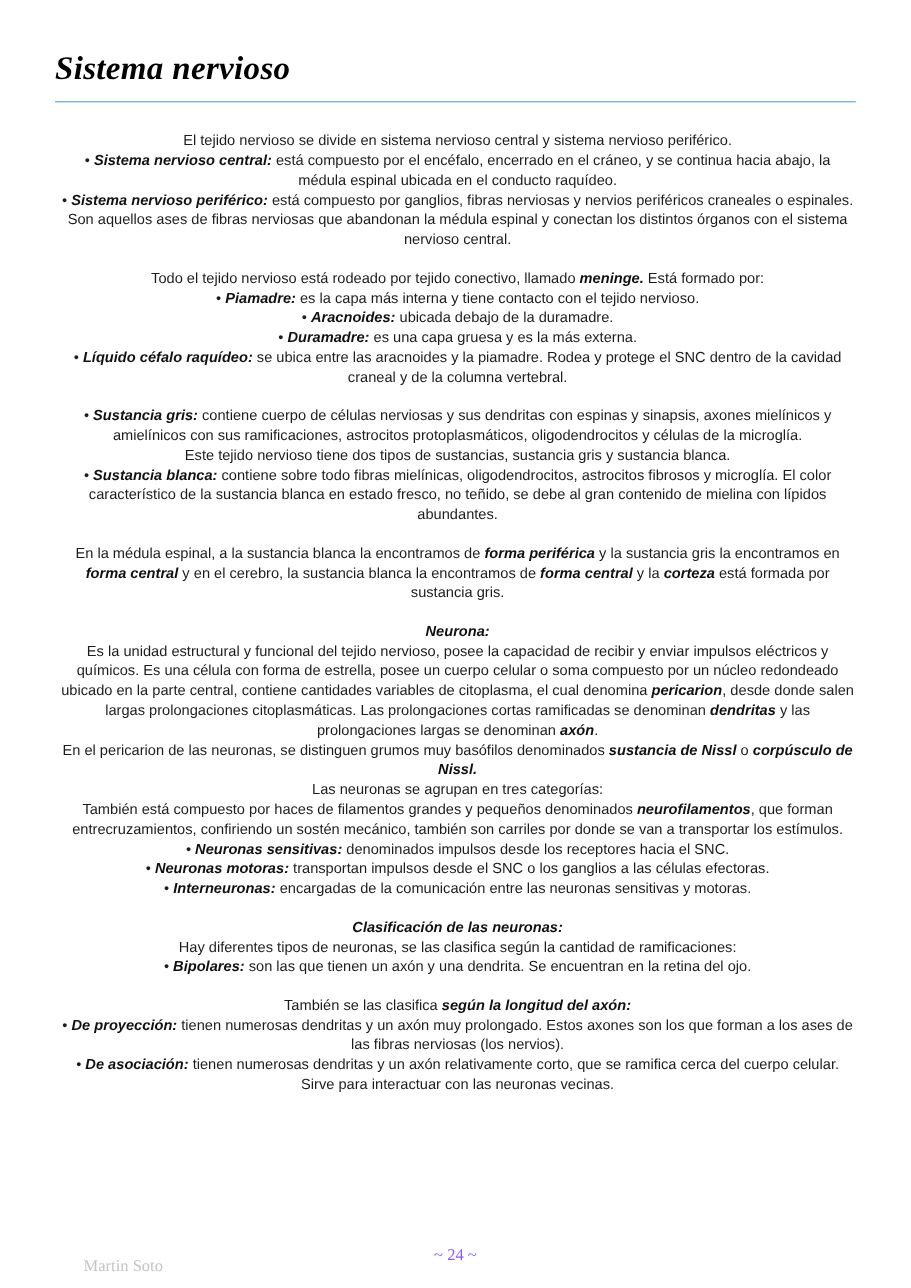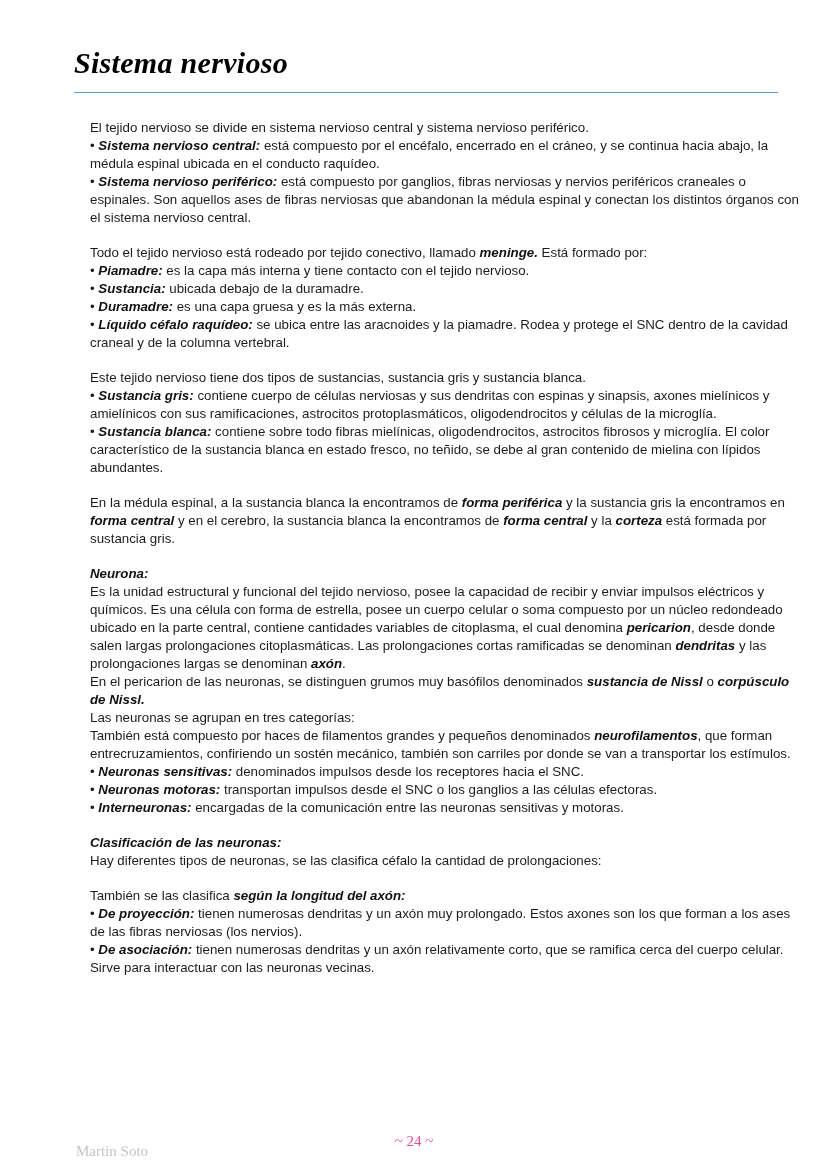--- a/index.html
+++ b/index.html
@@ -7,21 +7,21 @@
     padding: 0;
     background: #ffffff;
   }
   .page {
     position: relative;
     width: 828px;
     height: 1171px;
     margin: 0 auto;
     background: #ffffff;
     box-sizing: border-box;
-    padding: 46px 50px 0 74px;
+    padding: 46px 50px 0 50px;
     font-family: "Liberation Sans", sans-serif;
     font-size: 13.3px;
     line-height: 18px;
     color: #1c1c1c;
     overflow: hidden;
   }
   .doc-title {
     font-family: "Liberation Serif", serif;
     font-style: italic;
     font-weight: bold;
@@ -34,21 +34,22 @@
   }
   .title-rule {
     border: none;
     border-top: 1px solid #55a0d8;
     margin: 0 0 26px 0;
   }
   .doc-body {
     width: 728px;
   }
   .block {
-    margin: 0 0 17px 16px;
+    margin: 0 0 17px 4px;
+    text-align: center;
   }
   .line {
     min-height: 18px;
   }
   .line strong {
     font-weight: bold;
     color: #111111;
     font-style: italic;
   }
   .page-footer {
@@ -65,21 +66,21 @@
     position: absolute;
     left: 0;
     top: 10px;
     color: #c6c4c4;
     margin-left: 26px;
   }
   .footer-page-number {
     display: block;
     width: 100%;
     text-align: center;
-    color: #ec4899;
+    color: #8b5cf6;
   }
 </style>
 </head>
 <body>
 
 <div class="page">
 
   <header>
     <h1 class="doc-title">Sistema nervioso</h1>
     <hr class="title-rule">
@@ -87,45 +88,46 @@
 
   <main class="doc-body" id="doc-body">
       <div class="block">
         <div class="line"><span>El tejido nervioso se divide en sistema nervioso central y sistema nervioso periférico.</span></div>
         <div class="line"><span>• </span><strong>Sistema nervioso central:</strong><span> está compuesto por el encéfalo, encerrado en el cráneo, y se continua hacia abajo, la médula espinal ubicada en el conducto raquídeo.</span></div>
         <div class="line"><span>• </span><strong>Sistema nervioso periférico:</strong><span> está compuesto por ganglios, fibras nerviosas y nervios periféricos craneales o espinales. Son aquellos ases de fibras nerviosas que abandonan la médula espinal y conectan los distintos órganos con el sistema nervioso central.</span></div>
       </div>
       <div class="block">
         <div class="line"><span>Todo el tejido nervioso está rodeado por tejido conectivo, llamado </span><strong>meninge.</strong><span> Está formado por:</span></div>
         <div class="line"><span>• </span><strong>Piamadre:</strong><span> es la capa más interna y tiene contacto con el tejido nervioso.</span></div>
-        <div class="line"><span>• </span><strong>Sustancia:</strong><span> ubicada debajo de la duramadre.</span></div>
+        <div class="line"><span>• </span><strong>Aracnoides:</strong><span> ubicada debajo de la duramadre.</span></div>
         <div class="line"><span>• </span><strong>Duramadre:</strong><span> es una capa gruesa y es la más externa.</span></div>
         <div class="line"><span>• </span><strong>Líquido céfalo raquídeo:</strong><span> se ubica entre las aracnoides y la piamadre. Rodea y protege el SNC dentro de la cavidad craneal y de la columna vertebral.</span></div>
       </div>
       <div class="block">
+        <div class="line"><span>• </span><strong>Sustancia gris:</strong><span> contiene cuerpo de células nerviosas y sus dendritas con espinas y sinapsis, axones mielínicos y amielínicos con sus ramificaciones, astrocitos protoplasmáticos, oligodendrocitos y células de la microglía.</span></div>
         <div class="line"><span>Este tejido nervioso tiene dos tipos de sustancias, sustancia gris y sustancia blanca.</span></div>
-        <div class="line"><span>• </span><strong>Sustancia gris:</strong><span> contiene cuerpo de células nerviosas y sus dendritas con espinas y sinapsis, axones mielínicos y amielínicos con sus ramificaciones, astrocitos protoplasmáticos, oligodendrocitos y células de la microglía.</span></div>
         <div class="line"><span>• </span><strong>Sustancia blanca:</strong><span> contiene sobre todo fibras mielínicas, oligodendrocitos, astrocitos fibrosos y microglía. El color característico de la sustancia blanca en estado fresco, no teñido, se debe al gran contenido de mielina con lípidos abundantes.</span></div>
       </div>
       <div class="block">
         <div class="line"><span>En la médula espinal, a la sustancia blanca la encontramos de </span><strong>forma periférica</strong><span> y la sustancia gris la encontramos en </span><strong>forma central</strong><span> y en el cerebro, la sustancia blanca la encontramos de </span><strong>forma central</strong><span> y la </span><strong>corteza</strong><span> está formada por sustancia gris.</span></div>
       </div>
       <div class="block">
         <div class="line"><strong>Neurona:</strong></div>
         <div class="line"><span>Es la unidad estructural y funcional del tejido nervioso, posee la capacidad de recibir y enviar impulsos eléctricos y químicos. Es una célula con forma de estrella, posee un cuerpo celular o soma compuesto por un núcleo redondeado ubicado en la parte central, contiene cantidades variables de citoplasma, el cual denomina </span><strong>pericarion</strong><span>, desde donde salen largas prolongaciones citoplasmáticas. Las prolongaciones cortas ramificadas se denominan </span><strong>dendritas</strong><span> y las prolongaciones largas se denominan </span><strong>axón</strong><span>.</span></div>
         <div class="line"><span>En el pericarion de las neuronas, se distinguen grumos muy basófilos denominados </span><strong>sustancia de Nissl</strong><span> o </span><strong>corpúsculo de Nissl.</strong></div>
         <div class="line"><span>Las neuronas se agrupan en tres categorías:</span></div>
         <div class="line"><span>También está compuesto por haces de filamentos grandes y pequeños denominados </span><strong>neurofilamentos</strong><span>, que forman entrecruzamientos, confiriendo un sostén mecánico, también son carriles por donde se van a transportar los estímulos.</span></div>
         <div class="line"><span>• </span><strong>Neuronas sensitivas:</strong><span> denominados impulsos desde los receptores hacia el SNC.</span></div>
         <div class="line"><span>• </span><strong>Neuronas motoras:</strong><span> transportan impulsos desde el SNC o los ganglios a las células efectoras.</span></div>
         <div class="line"><span>• </span><strong>Interneuronas:</strong><span> encargadas de la comunicación entre las neuronas sensitivas y motoras.</span></div>
       </div>
       <div class="block">
         <div class="line"><strong>Clasificación de las neuronas:</strong></div>
-        <div class="line"><span>Hay diferentes tipos de neuronas, se las clasifica céfalo la cantidad de prolongaciones:</span></div>
+        <div class="line"><span>Hay diferentes tipos de neuronas, se las clasifica según la cantidad de ramificaciones:</span></div>
+        <div class="line"><span>• </span><strong>Bipolares:</strong><span> son las que tienen un axón y una dendrita. Se encuentran en la retina del ojo.</span></div>
       </div>
       <div class="block">
         <div class="line"><span>También se las clasifica </span><strong>según la longitud del axón:</strong></div>
         <div class="line"><span>• </span><strong>De proyección:</strong><span> tienen numerosas dendritas y un axón muy prolongado. Estos axones son los que forman a los ases de las fibras nerviosas (los nervios).</span></div>
         <div class="line"><span>• </span><strong>De asociación:</strong><span> tienen numerosas dendritas y un axón relativamente corto, que se ramifica cerca del cuerpo celular. Sirve para interactuar con las neuronas vecinas.</span></div>
       </div>
     </main>
 
   <footer class="page-footer">
     <span class="footer-author">Martin Soto</span>

